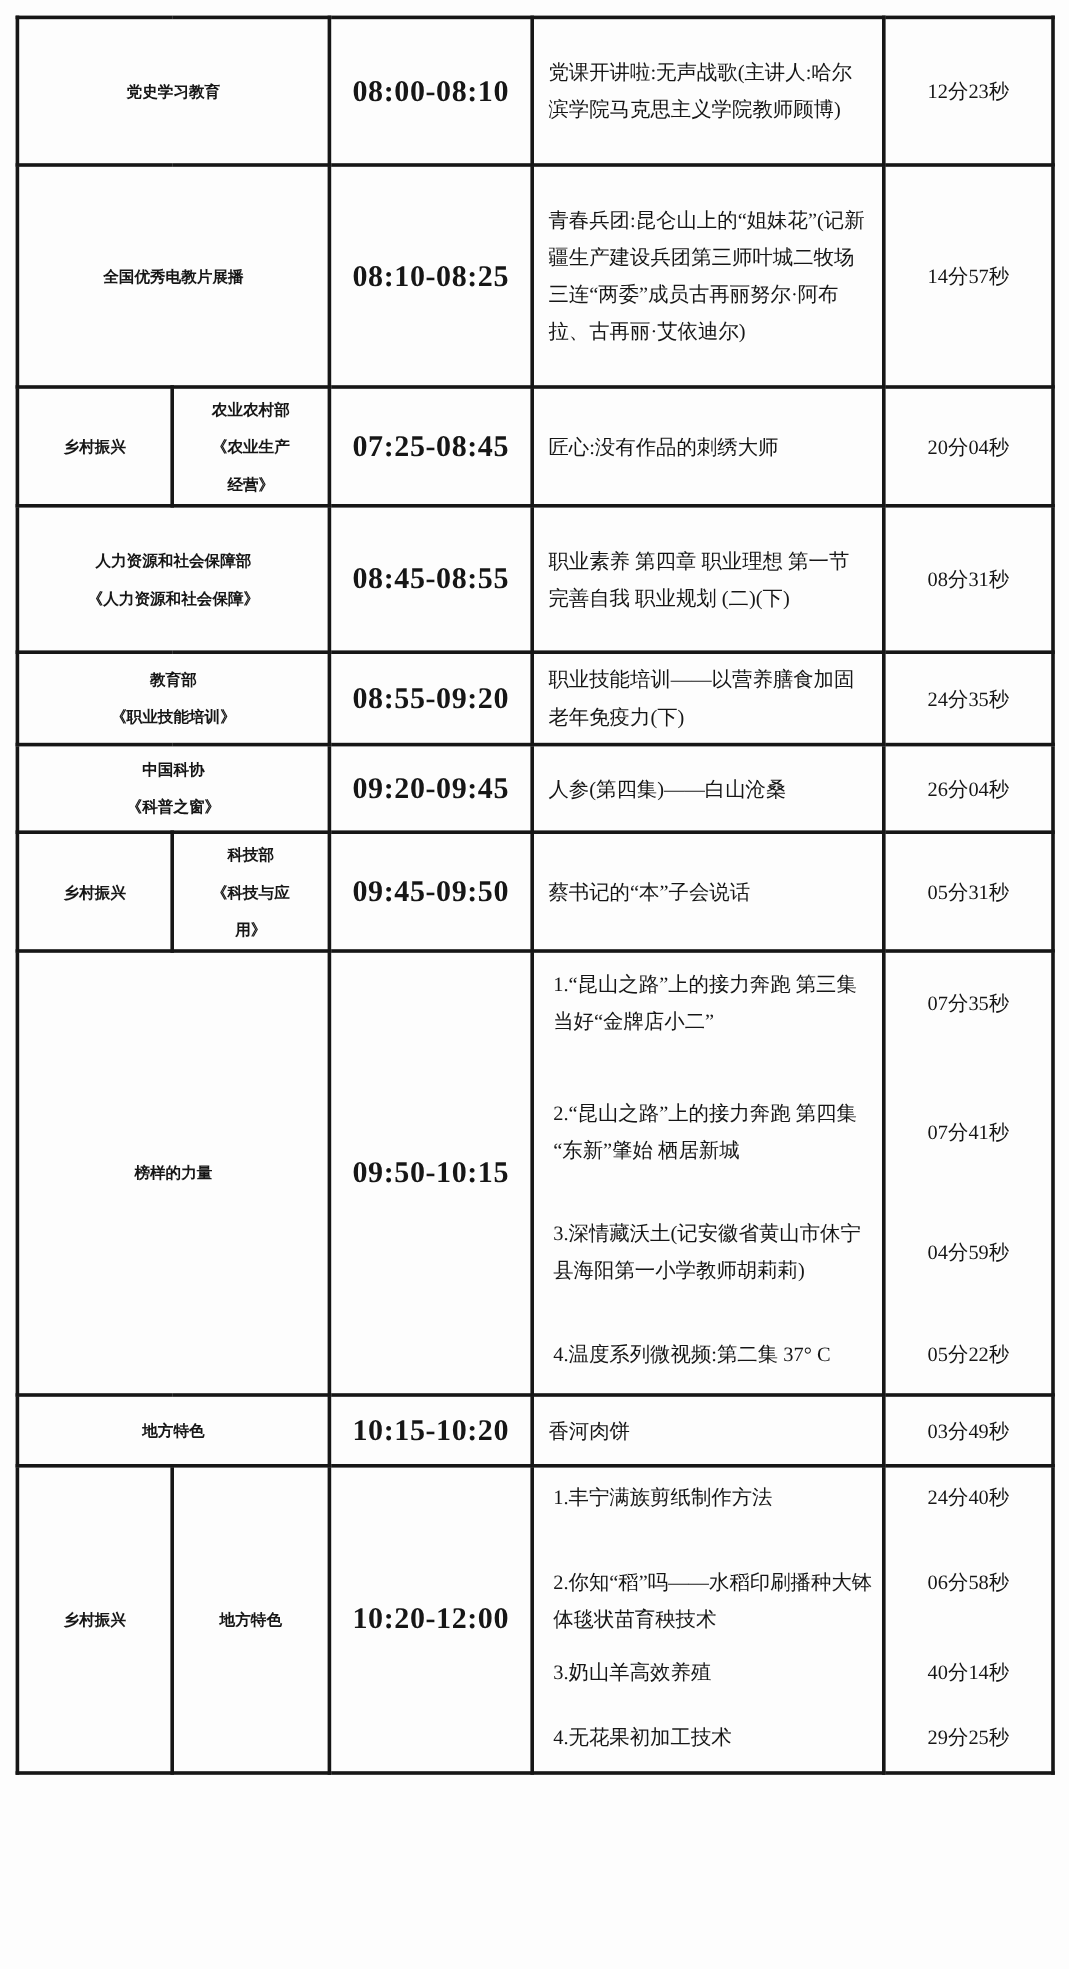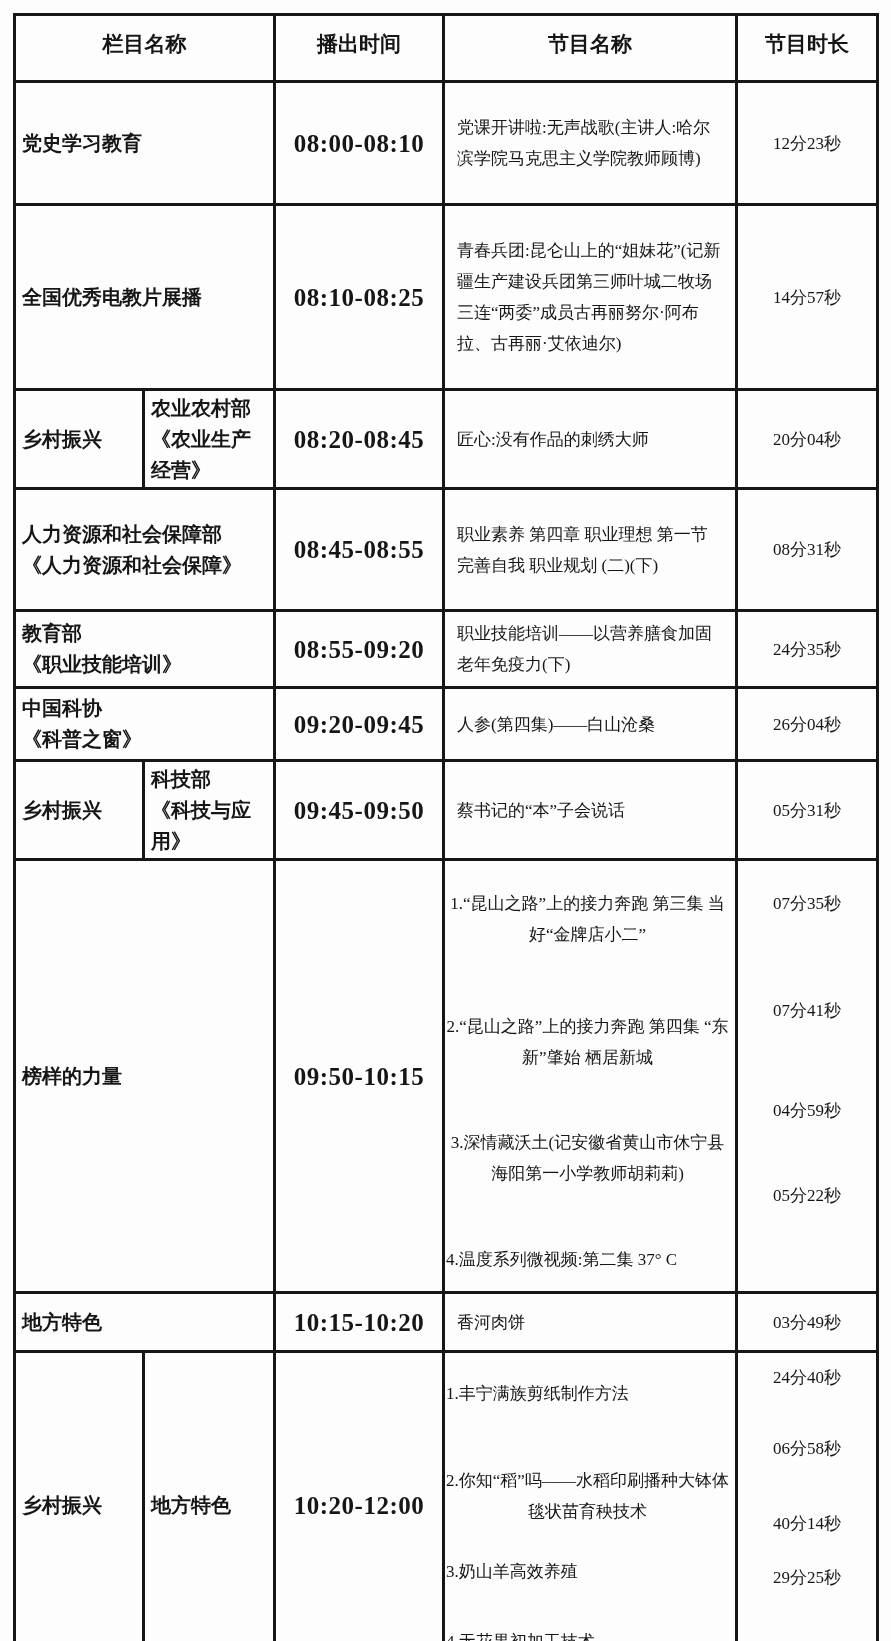--- a/index.html
+++ b/index.html
@@ -35,21 +35,21 @@
   tr.h-r8{height:370px}
   tr.h-r9{height:59px}
   tr.h-r10{height:256px}
   tr.h-ftr{height:65px}
   
   td.hdr{
     font-weight:bold;font-size:21px;text-align:center;
     vertical-align:top;padding-top:13px;
   }
   td.colname{
-    font-weight:bold;font-size:20px;text-align:left;
+    font-weight:bold;font-size:13px;text-align:center;
     white-space:pre-line;padding:0 6px;
   }
   td.time{
     font-weight:bold;font-size:25px;text-align:center;
     letter-spacing:0.5px;
   }
   td.program{
     text-align:left;padding:6px 12px;
   }
   td.duration{
@@ -59,21 +59,21 @@
     text-align:center;vertical-align:top;padding-top:14px;
     font-size:20px;
   }
   
   td.multi{vertical-align:top;}
   td.multi .stack{display:flex;flex-direction:column;}
   td.multi.pt10 .stack{padding-top:10px;}
   td.multi.pt8 .stack{padding-top:8px;}
   .nslot{
     display:flex;align-items:center;
-    text-align:center;padding:0 6px 0 1px;margin-top:16px;
+    text-align:left;padding:0 6px 0 16px;
   }
   .dslot{
     display:flex;align-items:center;justify-content:center;
   }
   .dslot.top{align-items:flex-start;}
   
   .s8a{min-height:64px}.s8b{min-height:94px}.s8c{min-height:94px}.s8d{min-height:64px}
   .g28{height:28px}.g6{height:6px}
   
   .s10a{min-height:32px}.s10b{min-height:62px}.s10c{min-height:32px}.s10d{min-height:32px}
@@ -85,47 +85,41 @@
 <table class="schedule">
   <colgroup>
     <col style="width:129px">
       <col style="width:131px">
       <col style="width:169px">
     <col style="width:293px">
       <col style="width:141px">
   </colgroup>
 
   <tbody>
-      <tr class="h-hdr">
-    <td class="hdr" colspan="2">栏目名称</td>
-    <td class="hdr">播出时间</td>
-    <td class="hdr">节目名称</td>
-    <td class="hdr">节目时长</td>
-  </tr>
 
   <tr class="h-r1">
     <td class="colname" colspan="2">党史学习教育</td>
     <td class="time">08:00-08:10</td>
     <td class="program">党课开讲啦:无声战歌(主讲人:哈尔滨学院马克思主义学院教师顾博)</td>
     <td class="duration">12分23秒</td>
   </tr>
 
   <tr class="h-r2">
     <td class="colname" colspan="2">全国优秀电教片展播</td>
     <td class="time">08:10-08:25</td>
     <td class="program">青春兵团:昆仑山上的“姐妹花”(记新疆生产建设兵团第三师叶城二牧场三连“两委”成员古再丽努尔·阿布拉、古再丽·艾依迪尔)</td>
     <td class="duration">14分57秒</td>
   </tr>
 
   <tr class="h-r3">
     <td class="colname">乡村振兴</td>
     <td class="colname">农业农村部
 《农业生产
 经营》</td>
-    <td class="time">08:20-08:45</td>
+    <td class="time">07:25-08:45</td>
     <td class="program">匠心:没有作品的刺绣大师</td>
     <td class="duration">20分04秒</td>
   </tr>
 
   <tr class="h-r4">
     <td class="colname" colspan="2">人力资源和社会保障部
 《人力资源和社会保障》</td>
     <td class="time">08:45-08:55</td>
     <td class="program">职业素养 第四章 职业理想 第一节 完善自我 职业规划 (二)(下)</td>
     <td class="duration">08分31秒</td>

